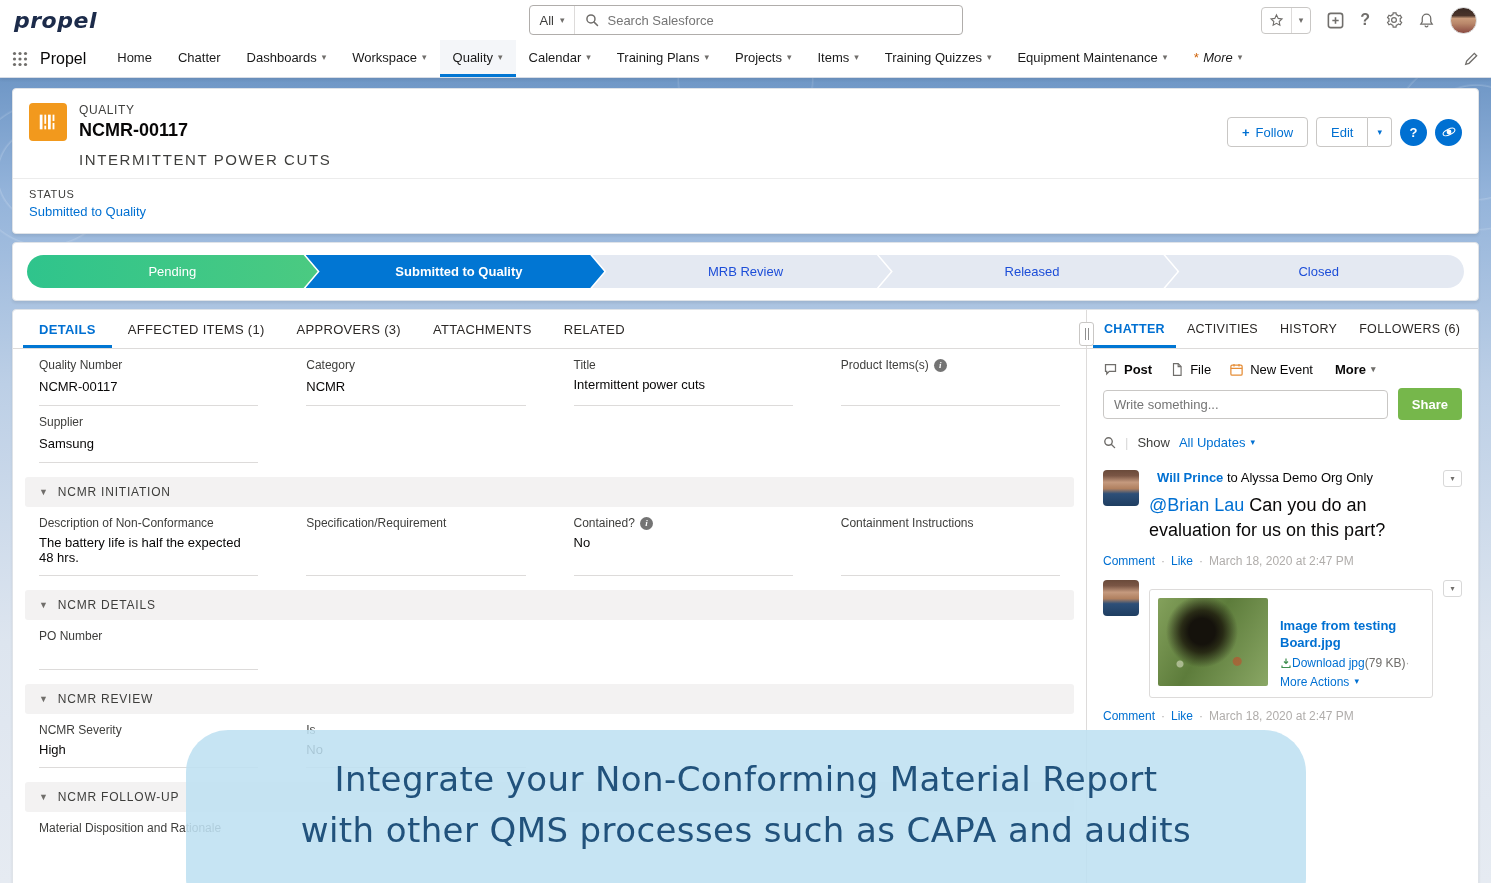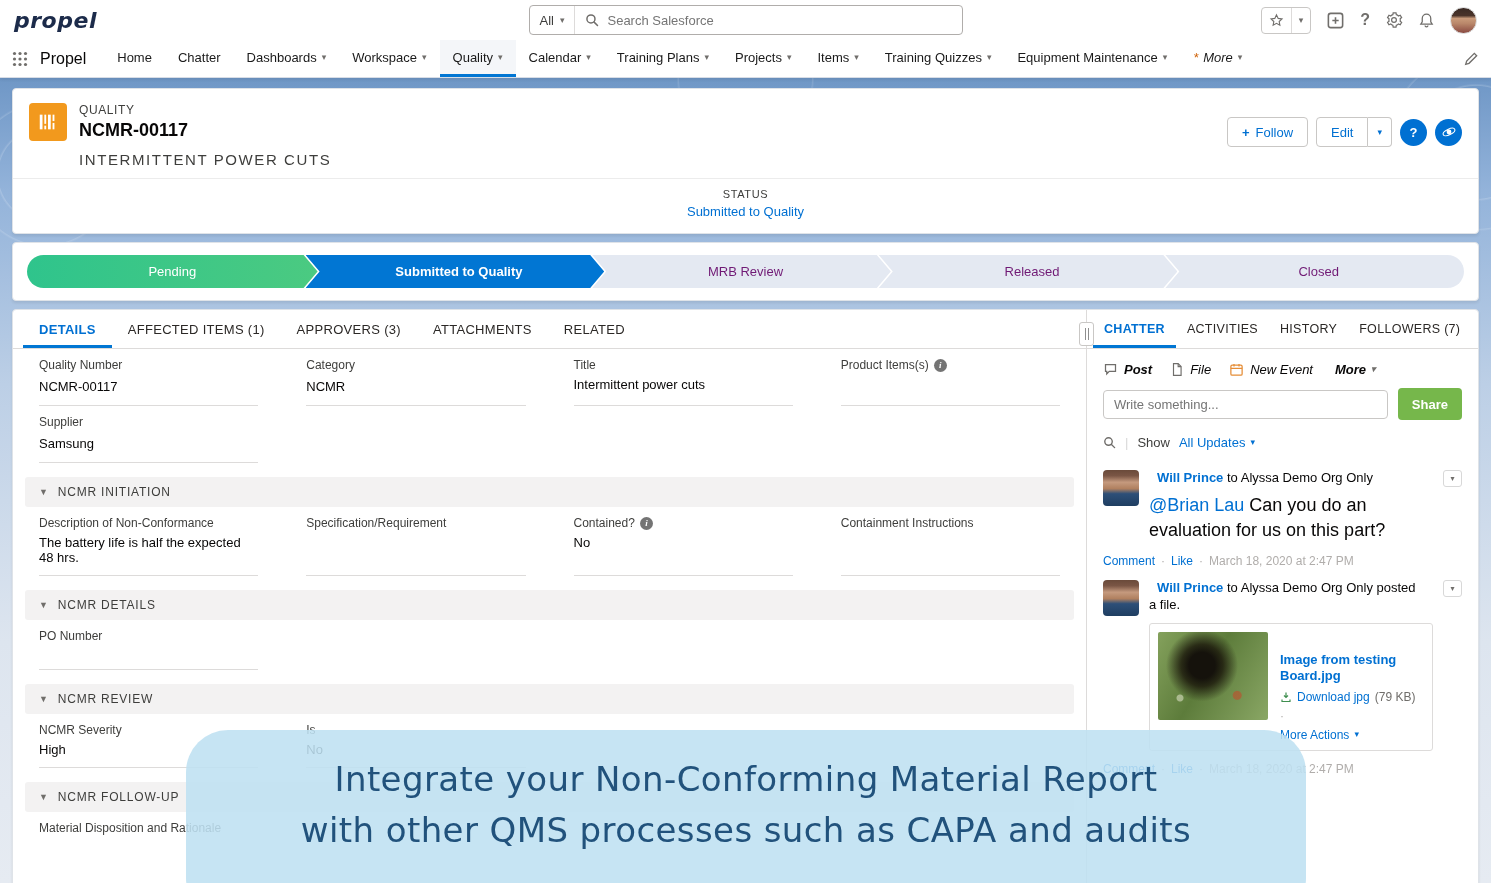--- a/index.html
+++ b/index.html
@@ -52,34 +52,34 @@
   .record-titles { margin-left:12px; }
   .entity-label { font-size:12px; color:#3e3e3c; letter-spacing:.6px; }
   .record-name { font-size:18px; font-weight:bold; color:#080707; margin-top:3px; }
   .record-subtitle { font-size:15px; color:#3e3e3c; letter-spacing:1.6px; margin-top:10px; }
   .record-actions { margin-left:auto; display:flex; align-items:center; gap:8px; margin-top:14px; }
   .btn { height:30px; display:flex; align-items:center; gap:6px; padding:0 14px; border:1px solid #c9c7c5; border-radius:4px; background:#fff; color:var(--accent,#0070d2); font-size:13px; cursor:pointer; font-family:inherit; }
   .btn-group { display:flex; }
   .btn-group .btn:first-child { border-radius:4px 0 0 4px; }
   .btn-group .btn:last-child { border-radius:0 4px 4px 0; border-left:none; padding:0 9px; }
   .circle-btn { width:27px; height:27px; border-radius:50%; background:var(--accent,#0070d2); color:#fff; display:flex; align-items:center; justify-content:center; font-size:13px; font-weight:bold; cursor:pointer; border:none; }
-  .record-status { border-top:1px solid #ececec; padding:9px 16px 13px;text-align:center; }
+  .record-status { border-top:1px solid #ececec; padding:9px 16px 13px; }
   .status-label { font-size:11px; color:#3e3e3c; letter-spacing:.6px; }
   .status-value { font-size:13px; margin-top:4px; display:inline-block; }
 
   
   .path-card { margin-top:8px; padding:12px 14px; }
   .path { display:flex; height:33px; border-radius:17px; overflow:hidden; }
   .stage { flex:1; display:flex; align-items:center; justify-content:center; font-size:13px; white-space:nowrap; cursor:pointer; }
   .stage + .stage { margin-left:-12px; clip-path:polygon(0 0, calc(100% - 14px) 0, 100% 50%, calc(100% - 14px) 100%, 0 100%, 14px 50%); padding-left:8px; }
   .stage:first-child { clip-path:polygon(0 0, calc(100% - 14px) 0, 100% 50%, calc(100% - 14px) 100%, 0 100%); }
   .stage:last-child { clip-path:polygon(0 0, 100% 0, 100% 100%, 0 100%, 14px 50%); }
   .stage.complete { background:linear-gradient(90deg,#2fc48c 0%, var(--path-complete,#4bca81) 100%); color:#fff; }
   .stage.current { background:var(--path-current,#0176d3); color:#fff; font-weight:bold; }
-  .stage.incomplete { background:#e4e9f2; color:#701a75; }
+  .stage.incomplete { background:#e4e9f2; color:#1d4ed8; }
 
   
   .main-card { margin-top:8px; height:582px; display:flex; border-radius:4px 4px 0 0; overflow:hidden; }
   .left-panel { flex:1; min-width:0; display:flex; flex-direction:column; }
   .panel-tabs { display:flex; align-items:stretch; height:39px; border-bottom:1px solid #dddbda; padding:0 10px; flex:0 0 auto; }
   .panel-tab { display:flex; align-items:center; padding:0 16px; font-size:13px; letter-spacing:.3px; color:#2b2826; cursor:pointer; white-space:nowrap; }
   .panel-tab.active { color:var(--accent,#0070d2); box-shadow:inset 0 -3px 0 var(--path-current,#0176d3); font-weight:bold; }
   .fields-grid { display:grid; grid-template-columns:1fr 1fr 1fr 1fr; column-gap:48px; padding:0 26px; }
   .field { padding:9px 0 10px; border-bottom:1px solid #dddbda; min-height:50px; }
   .field.no-border { border-bottom:none; }
@@ -91,21 +91,21 @@
   .section-head .tri { font-size:9px; color:#706e6b; }
 
   
   .chatter { width:392px; flex:0 0 auto; border-left:1px solid #dddbda; display:flex; flex-direction:column; position:relative; }
   .splitter-grip { position:absolute; left:-8px; top:12px; width:15px; height:24px; background:#fff; border:1px solid #c9c7c5; border-radius:3px; display:flex; align-items:center; justify-content:center; gap:2px; cursor:col-resize; z-index:2; }
   .splitter-grip i { width:1px; height:12px; background:#8e8e8e; }
   .chatter .panel-tabs { padding:0 6px; }
   .chatter .panel-tab { padding:0 11px; font-size:12.5px; }
   .close-x { margin-left:auto; align-self:center; font-size:17px; color:#706e6b; cursor:pointer; padding:0 8px; }
   .publisher { padding:13px 16px 0; flex:0 0 auto; }
-  .pub-actions { display:flex; align-items:center; gap:18px; font-size:13px;font-style:italic; }
+  .pub-actions { display:flex; align-items:center; gap:18px; font-size:13px; }
   .pub-action { display:flex; align-items:center; gap:6px; cursor:pointer; color:#080707; }
   .pub-action.primary { font-weight:bold; }
   .pub-action .icon.event { color:#e58d36; }
   .pub-more { display:flex; align-items:center; gap:5px; font-weight:bold; cursor:pointer; margin-left:4px; }
   .composer { display:flex; align-items:center; gap:10px; margin-top:11px; }
   .composer input { flex:1; height:29px; border:1px solid #c9c7c5; border-radius:4px; padding:0 10px; font-size:13px; font-family:inherit; color:#3e3e3c; outline:none; }
   .share-btn { height:32px; padding:0 14px; background:var(--share-green,#76b74b); border:none; border-radius:4px; color:#fff; font-weight:bold; font-size:13px; cursor:pointer; font-family:inherit; }
   .filter-row { display:flex; align-items:center; gap:9px; padding:15px 16px 8px; font-size:13px; color:#3e3e3c; }
   .filter-row .vbar { color:#d8d8d8; }
   .filter-sel { display:flex; align-items:center; gap:5px; cursor:pointer; }
@@ -125,21 +125,21 @@
   .feed-meta .link { font-size:12px; }
   .attach-card { border:1px solid #dddbda; border-radius:3px; margin-top:9px; padding:8px; display:flex; gap:12px; width:284px; background:#fff; }
   .attach-thumb { width:110px; height:88px; flex:0 0 auto; border-radius:2px; cursor:pointer;
     background-image:
       radial-gradient(circle at 40% 38%, #15120c 0 13px, rgba(25,20,10,.8) 21px, transparent 36px),
       radial-gradient(circle at 72% 72%, rgba(200,70,40,.55) 0 4px, transparent 5px),
       radial-gradient(circle at 20% 75%, rgba(240,240,220,.5) 0 3px, transparent 4px),
       linear-gradient(120deg,#84a15c 0%, #5d7c3b 45%, #8aa765 100%); }
   .attach-info { font-size:12px; min-width:0;margin-top:20px; }
   .attach-name { font-size:13px; font-weight:bold; line-height:1.25; display:inline-block; }
-  .attach-dl { margin-top:5px; display:flex; align-items:center; gap:5px; flex-wrap:wrap; }
+  .attach-dl { margin-top:5px; display:flex; align-items:center; flex-wrap:wrap; }
   .attach-dl .size { color:#706e6b; }
   .attach-dl .dot { color:#b0adab; }
   .attach-dl .icon { color:#3f8f4f; }
   .attach-more { margin-top:5px; display:flex; align-items:center; gap:5px; cursor:pointer; }
   .attach-more .caret { color:var(--accent,#0070d2); }
 
   
   .banner { position:absolute; left:186px; top:730px; width:1120px; height:190px; border-radius:42px;
     background:var(--banner-bg,rgba(190,224,241,.88)); z-index:50; display:flex; flex-direction:column; align-items:center; padding-top:24px; }
   .banner-line { font-family:"DejaVu Sans", sans-serif; font-size:34px; color:var(--banner-text,#21527c); letter-spacing:.4px; line-height:1.5; }
@@ -464,21 +464,21 @@
         <div class="panel-tab active">
             <span>CHATTER</span>
           </div>
         <div class="panel-tab">
             <span>ACTIVITIES</span>
           </div>
         <div class="panel-tab">
             <span>HISTORY</span>
           </div>
         <div class="panel-tab">
-            <span>FOLLOWERS (7)</span>
+            <span>FOLLOWERS (6)</span>
           </div>
         <span class="close-x">×</span>
       </div>
 
       <div class="publisher">
         <div class="pub-actions">
           <div class="pub-action primary">
             <span class="icon">
               <svg width="15" height="15" viewBox="0 0 24 24" fill="none" stroke="currentColor" stroke-width="2">
                   <path d="M4 4h16v11H10l-4 4v-4H4z"></path>
@@ -555,24 +555,20 @@
             <a class="link">Like</a>
             <span>·</span>
             <span>March 18, 2020 at 2:47 PM</span>
           </div>
         </div>
 
         <div class="feed-item">
           <div class="feed-head">
             <div class="avatar-photo"></div>
             <div class="feed-main">
-              <div class="feed-title">
-                <a class="link author">Will Prince</a>
-                <span>to Alyssa Demo Org Only posted a file.</span>
-              </div>
               <div class="attach-card">
                 <div class="attach-thumb"></div>
                 <div class="attach-info">
                   <a class="attach-name link">Image from testing Board.jpg</a>
                   <div class="attach-dl">
                     <span class="icon">
                       <svg width="12" height="12" viewBox="0 0 24 24" fill="none" stroke="currentColor" stroke-width="2.4">
                           <path d="M12 3v10M8 9l4 4 4-4"></path>
                           <path d="M4 17v4h16v-4"></path>
                         </svg>

